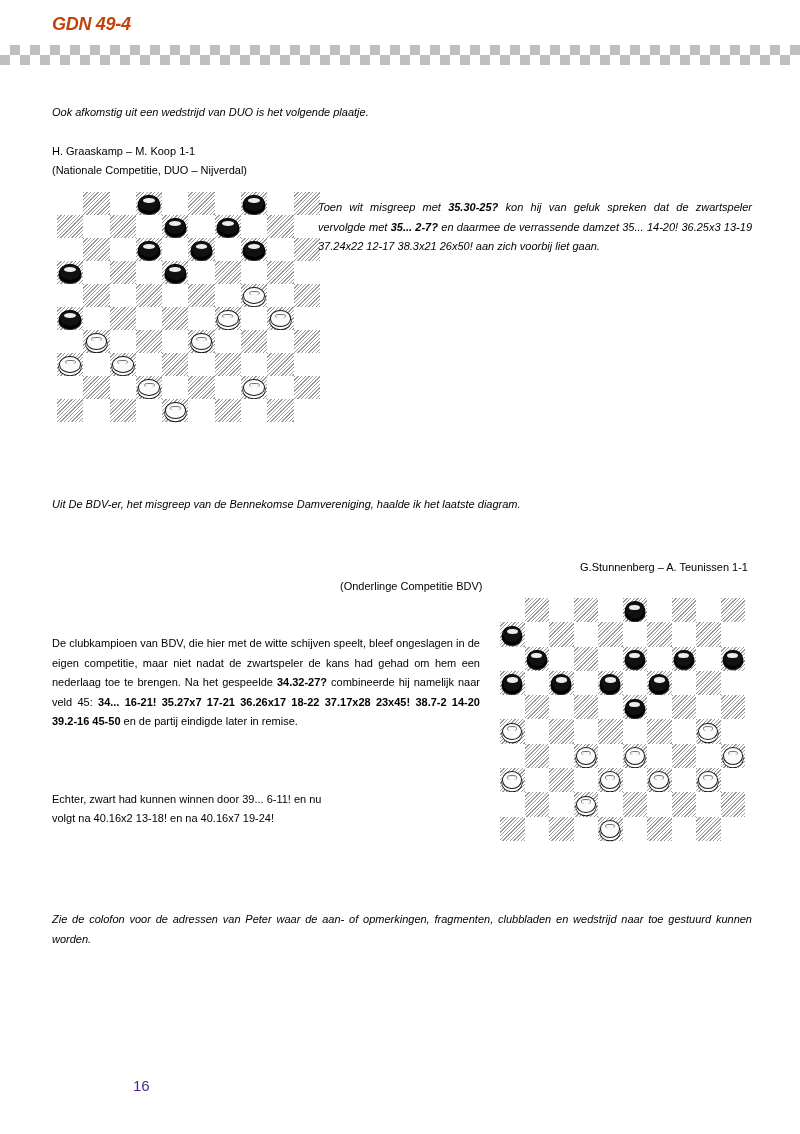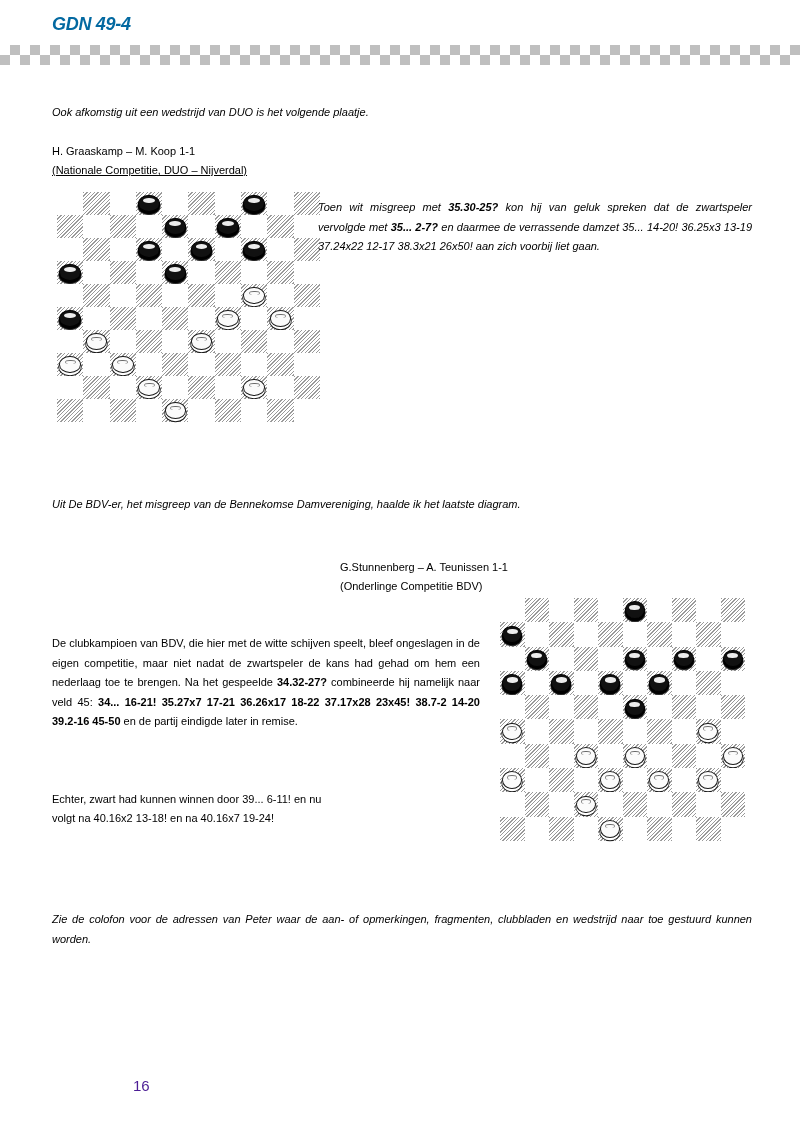--- a/index.html
+++ b/index.html
@@ -14,21 +14,21 @@
   }
 
   
   #header-title {
     position:absolute;
     left:52px; top:14px;
     font-size:18px;
     font-weight:bold;
     font-style:italic;
     letter-spacing:-0.3px;
-    color:#0369a1;
+    color:#c2410c;
   }
   #checker-band {
     position:absolute;
     left:0; top:45px;
     width:800px; height:20px;
     background:
       repeating-conic-gradient(#bfbfbf 0% 25%, #ffffff 0% 50%) 0 0 / 20px 20px;
   }
 
   
@@ -111,21 +111,21 @@
 <body>
 
 <div id="header-title">GDN 49-4</div>
 
 <div id="checker-band"></div>
 
 <div class="para italic" style="left:52px; top:103px; width:700px;">Ook afkomstig uit een wedstrijd van DUO is het volgende plaatje.</div>
 
 <div class="para" style="left:52px; top:142px; width:450px;">H. Graaskamp – M. Koop 1-1</div>
 
-<div class="para" style="left:52px; top:161px; width:450px;text-decoration:underline;">(Nationale Competitie, DUO – Nijverdal)</div>
+<div class="para" style="left:52px; top:161px; width:450px;">(Nationale Competitie, DUO – Nijverdal)</div>
 
 <div class="board" id="board-1" style="left:57px; top:192px; width:263px; height:230px;">
     <div class="cell light"></div>
     <div class="cell dark"></div>
     <div class="cell light"></div>
     <div class="cell dark">
       <div class="piece black"></div>
     </div>
     <div class="cell light"></div>
     <div class="cell dark"></div>
@@ -260,21 +260,21 @@
     <div class="cell dark"></div>
     <div class="cell light"></div>
     <div class="cell dark"></div>
     <div class="cell light"></div>
   </div>
 
 <div class="para just" id="game1-commentary" style="left:318px; top:198px; width:434px;font-style:italic;"><span>Toen wit misgreep met </span><span class="b">35.30-25?</span><span> kon hij van geluk spreken dat de zwartspeler vervolgde met </span><span class="b">35... 2-7?</span><span> en daarmee de verrassende damzet 35... 14-20! 36.25x3 13-19 37.24x22 12-17 38.3x21 26x50! aan zich voorbij liet gaan.</span></div>
 
 <div class="para italic" style="left:52px; top:495px; width:680px;">Uit De BDV-er, het misgreep van de Bennekomse Damvereniging, haalde ik het laatste diagram.</div>
 
-<div class="para" style="left:340px; top:558px; width:408px; text-align:left;">G.Stunnenberg – A. Teunissen 1-1</div>
+<div class="para" style="left:340px; top:558px; width:408px; text-align:right;">G.Stunnenberg – A. Teunissen 1-1</div>
 
 <div class="para" style="left:340px; top:577px; width:408px; text-align:left;">(Onderlinge Competitie BDV)</div>
 
 <div class="board" id="board-2" style="left:500px; top:598px; width:245px; height:243px;">
     <div class="cell light"></div>
     <div class="cell dark"></div>
     <div class="cell light"></div>
     <div class="cell dark"></div>
     <div class="cell light"></div>
     <div class="cell dark">

